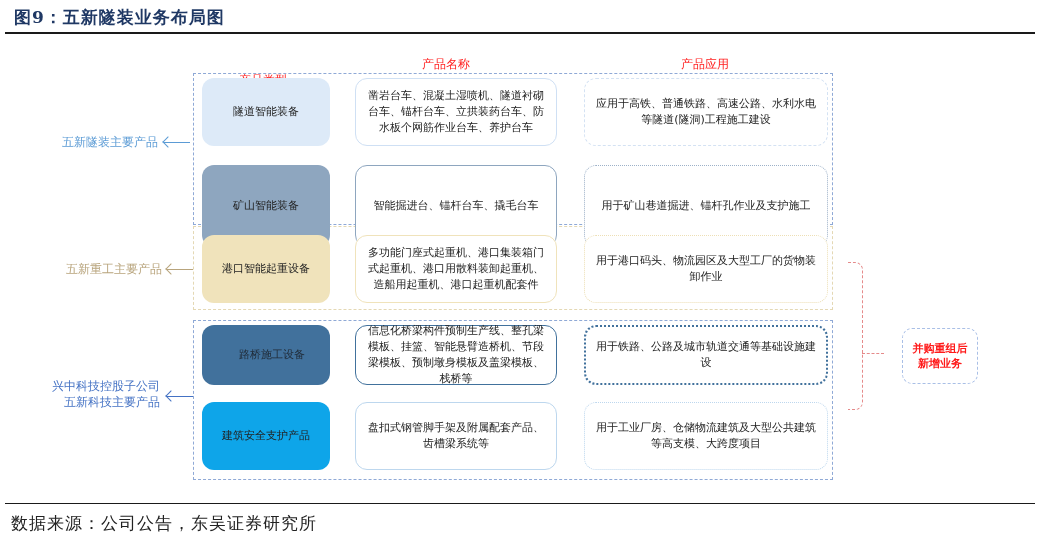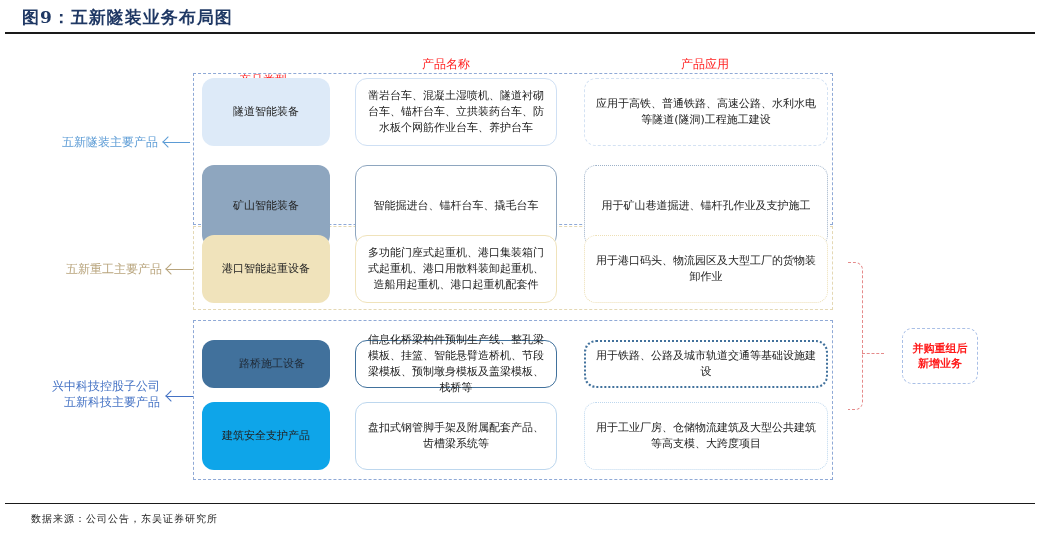--- a/index.html
+++ b/index.html
@@ -1,41 +1,41 @@
 <!DOCTYPE html>
 <html><head>
 <meta charset="utf-8">
 <style>
   html, body { margin:0; padding:0; background:#ffffff; }
   body { width:1041px; height:536px; position:relative; overflow:hidden;
          font-family:"DejaVu Sans", "Liberation Sans", sans-serif; }
   .title { position:absolute; left:14px; top:6px; font-family:"DejaVu Serif","Liberation Serif",serif;
-           font-size:17px; font-weight:bold; color:#1f3864; letter-spacing:1px;margin-left:8px; }
+           font-size:17px; font-weight:bold; color:#1f3864; letter-spacing:1px; }
   .rule-top { position:absolute; left:5px; top:32px; width:1030px; height:2px; background:#1a1a1a; }
   .rule-bottom { position:absolute; left:5px; top:503px; width:1030px; height:1px; background:#1a1a1a; }
-  .source { position:absolute; left:31px; top:512px; font-family:"DejaVu Serif","Liberation Serif",serif;
-            font-size:10px; color:#222; letter-spacing:1px; }
+  .source { position:absolute; left:11px; top:512px; font-family:"DejaVu Serif","Liberation Serif",serif;
+            font-size:17px; color:#222; letter-spacing:1px; }
 
   .col-head { position:absolute; top:56px; font-size:12px; color:#ff2020; text-align:center; width:120px; }
 
   .group { position:absolute; left:193px; width:640px; border:1px dashed; box-sizing:border-box; }
   .g1 { top:73px; height:152px; border-color:#8fa9d6; }
   .g2 { top:226px; height:84px; border-color:#e4d8b4; }
   .g3 { top:320px; height:160px; border-color:#8fa9d6; }
 
   .box { position:absolute; box-sizing:border-box; border-radius:12px; display:flex; align-items:center;
          justify-content:center; text-align:center; font-size:11px; line-height:16px; color:#222; padding:0 8px; }
   .type { left:202px; width:128px; }
   .name { left:355px; width:202px; background:#fff; }
   .app  { left:584px; width:244px; background:#fff; }
 
   .r1 { top:78px; height:68px; }
   .r2 { top:165px; height:82px; }
   .r3 { top:235px; height:68px; }
-  .r4 { top:340px; height:48px; }
+  .r4 { top:325px; height:60px; }
   .r5 { top:402px; height:68px; }
 
   .side-label { position:absolute; font-size:12px; font-weight:normal; text-align:right; line-height:16px; }
   .arrow { position:absolute; height:1px; }
   .arrow::before { content:""; position:absolute; left:0; top:-4px; width:7px; height:7px;
                    border-left:1px solid currentColor; border-bottom:1px solid currentColor; transform:rotate(45deg); }
 
   .bracket { position:absolute; left:848px; top:262px; width:14px; height:146px;
              border:1px dashed #e58a8a; border-left:none; border-radius:0 8px 8px 0; }
   .bracket-tick { position:absolute; left:862px; top:353px; width:22px; height:1px; border-top:1px dashed #e58a8a; }

